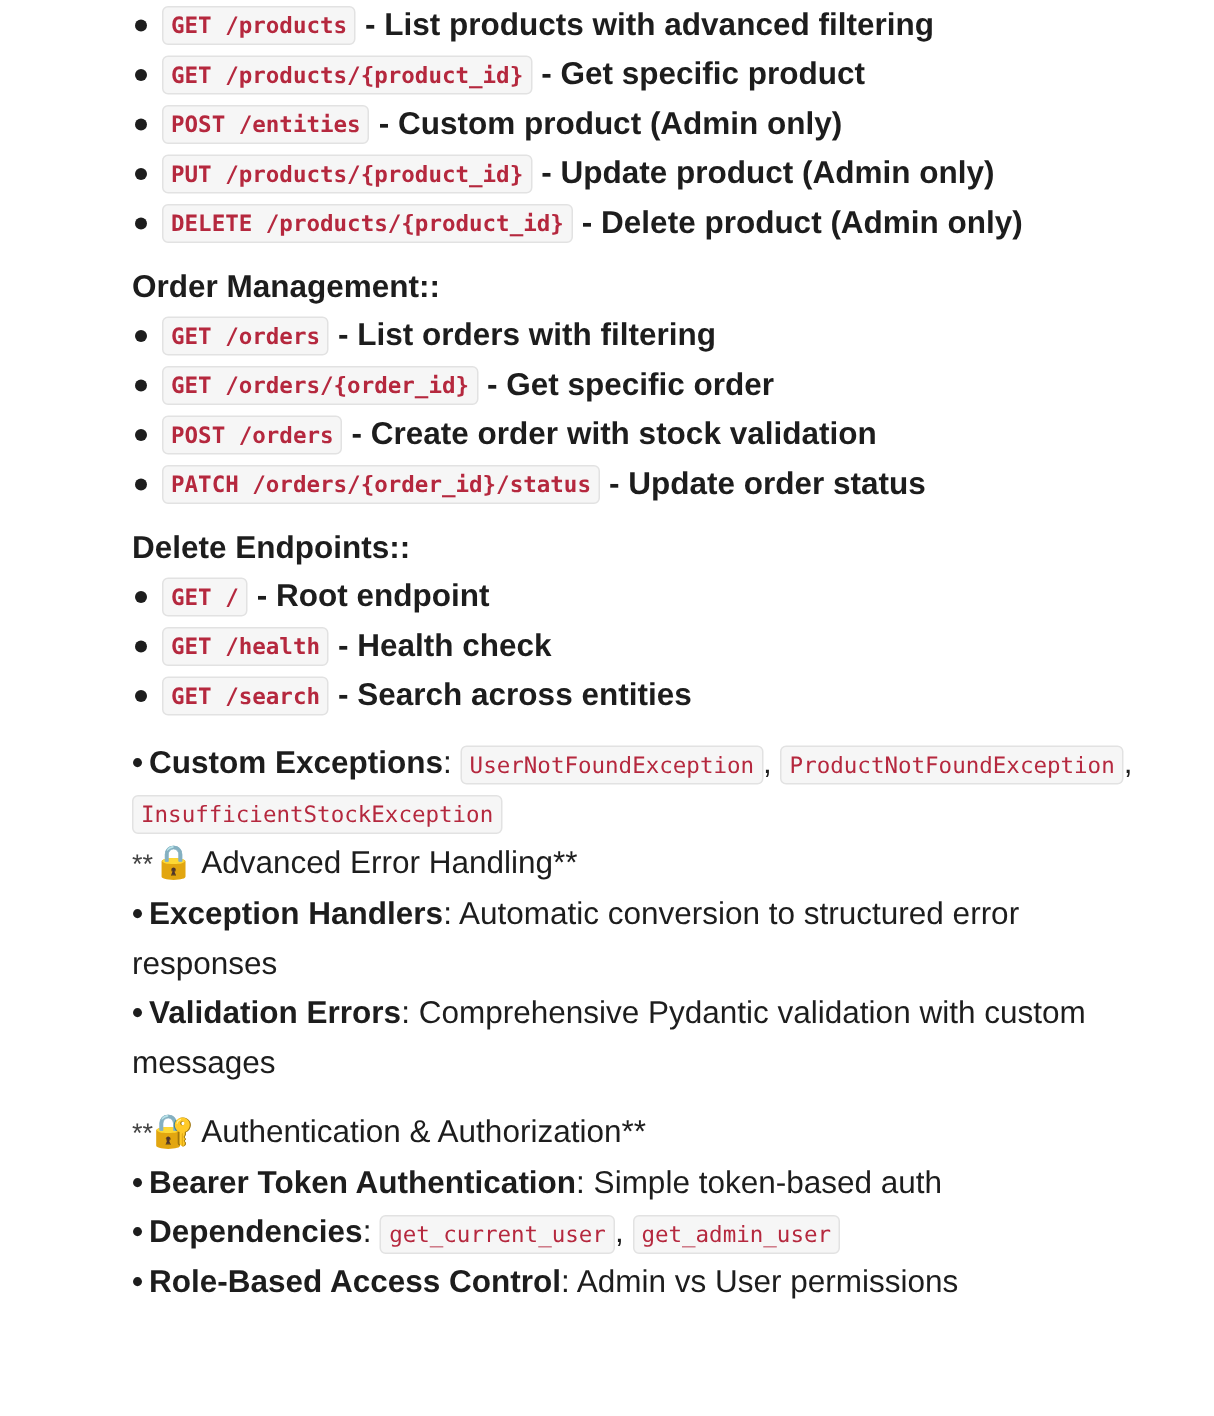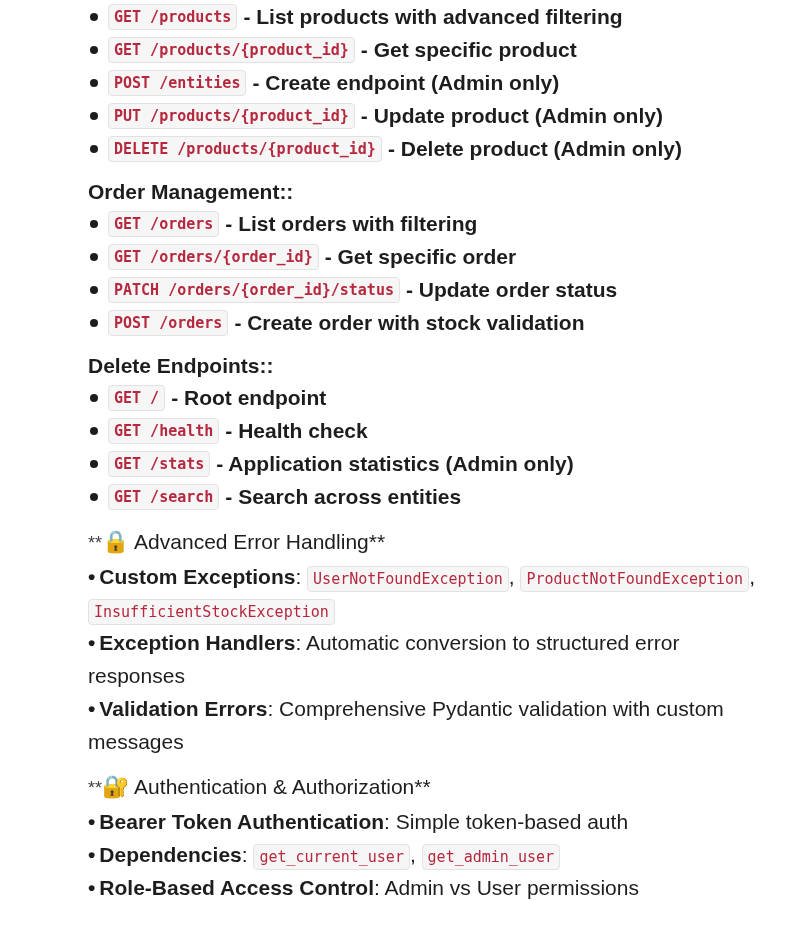--- a/index.html
+++ b/index.html
@@ -49,21 +49,21 @@
         <span class="desc">- List products with advanced filtering</span>
       </li>
     <li class="item">
         <span class="bullet"></span>
         <code>GET /products/{product_id}</code>
         <span class="desc">- Get specific product</span>
       </li>
     <li class="item">
         <span class="bullet"></span>
         <code>POST /entities</code>
-        <span class="desc">- Create endpoint (Admin only)</span>
+        <span class="desc">- Custom product (Admin only)</span>
       </li>
     <li class="item">
         <span class="bullet"></span>
         <code>PUT /products/{product_id}</code>
         <span class="desc">- Update product (Admin only)</span>
       </li>
     <li class="item">
         <span class="bullet"></span>
         <code>DELETE /products/{product_id}</code>
         <span class="desc">- Delete product (Admin only)</span>
@@ -78,63 +78,58 @@
         <code>GET /orders</code>
         <span class="desc">- List orders with filtering</span>
       </li>
     <li class="item">
         <span class="bullet"></span>
         <code>GET /orders/{order_id}</code>
         <span class="desc">- Get specific order</span>
       </li>
     <li class="item">
         <span class="bullet"></span>
-        <code>PATCH /orders/{order_id}/status</code>
-        <span class="desc">- Update order status</span>
+        <code>POST /orders</code>
+        <span class="desc">- Create order with stock validation</span>
       </li>
     <li class="item">
         <span class="bullet"></span>
-        <code>POST /orders</code>
-        <span class="desc">- Create order with stock validation</span>
+        <code>PATCH /orders/{order_id}/status</code>
+        <span class="desc">- Update order status</span>
       </li>
   </ul>
   <div class="section-gap"></div>
 
   <div class="heading">Delete Endpoints::</div>
   <ul class="list">
     <li class="item">
         <span class="bullet"></span>
         <code>GET /</code>
         <span class="desc">- Root endpoint</span>
       </li>
     <li class="item">
         <span class="bullet"></span>
         <code>GET /health</code>
         <span class="desc">- Health check</span>
       </li>
     <li class="item">
         <span class="bullet"></span>
-        <code>GET /stats</code>
-        <span class="desc">- Application statistics (Admin only)</span>
-      </li>
-    <li class="item">
-        <span class="bullet"></span>
         <code>GET /search</code>
         <span class="desc">- Search across entities</span>
       </li>
   </ul>
   <div class="section-gap"></div>
 
   <div class="para">
+    <span class="dot">•</span><b>Custom Exceptions</b>: <code>UserNotFoundException</code>,
+    <code>ProductNotFoundException</code>, <code>InsufficientStockException</code>
+  </div>
+  <div class="para">
     <span class="stars">**</span><span class="emoji">🔒</span>
     <span>Advanced Error Handling**</span>
-  </div>
-  <div class="para">
-    <span class="dot">•</span><b>Custom Exceptions</b>: <code>UserNotFoundException</code>,
-    <code>ProductNotFoundException</code>, <code>InsufficientStockException</code>
   </div>
   <div class="para">
     <span class="dot">•</span><b>Exception Handlers</b><span>: Automatic conversion to structured error responses</span>
   </div>
   <div class="para">
     <span class="dot">•</span><b>Validation Errors</b><span>: Comprehensive Pydantic validation with custom messages</span>
   </div>
   <div class="section-gap"></div>
 
   <div class="para">

